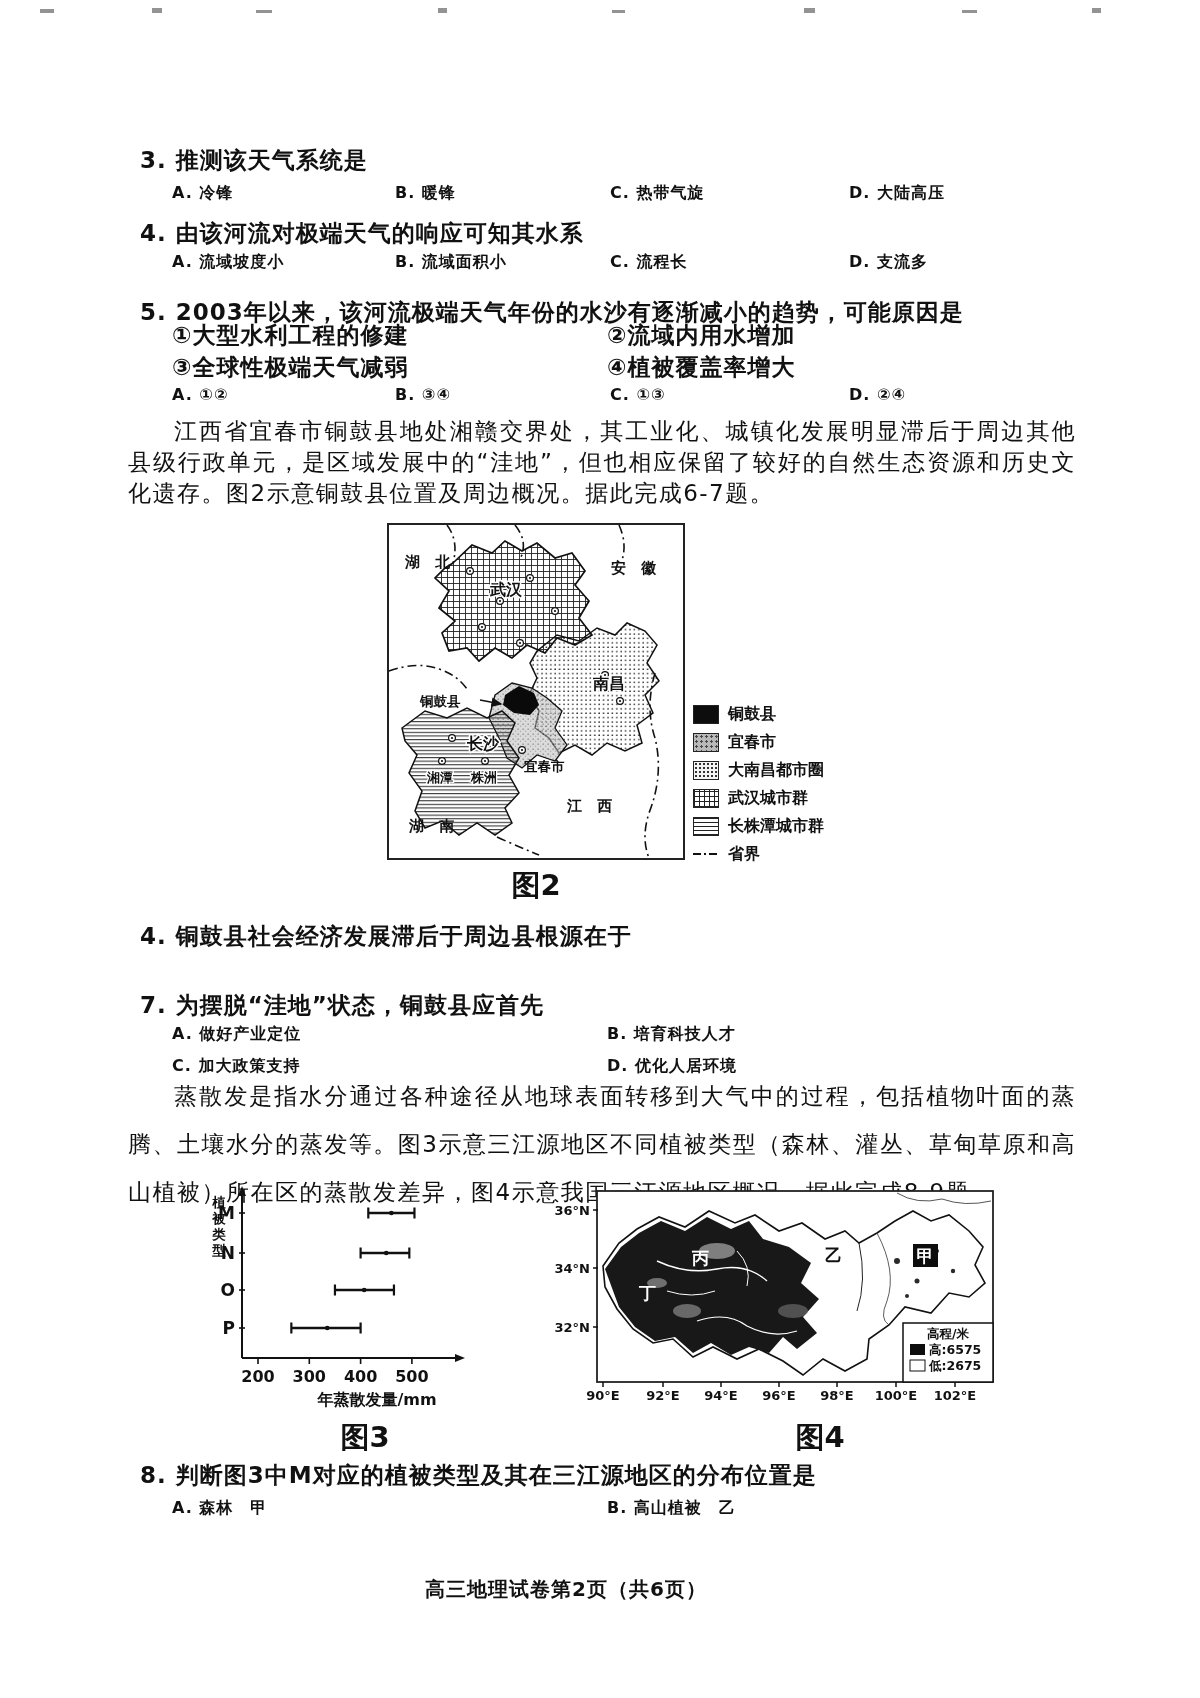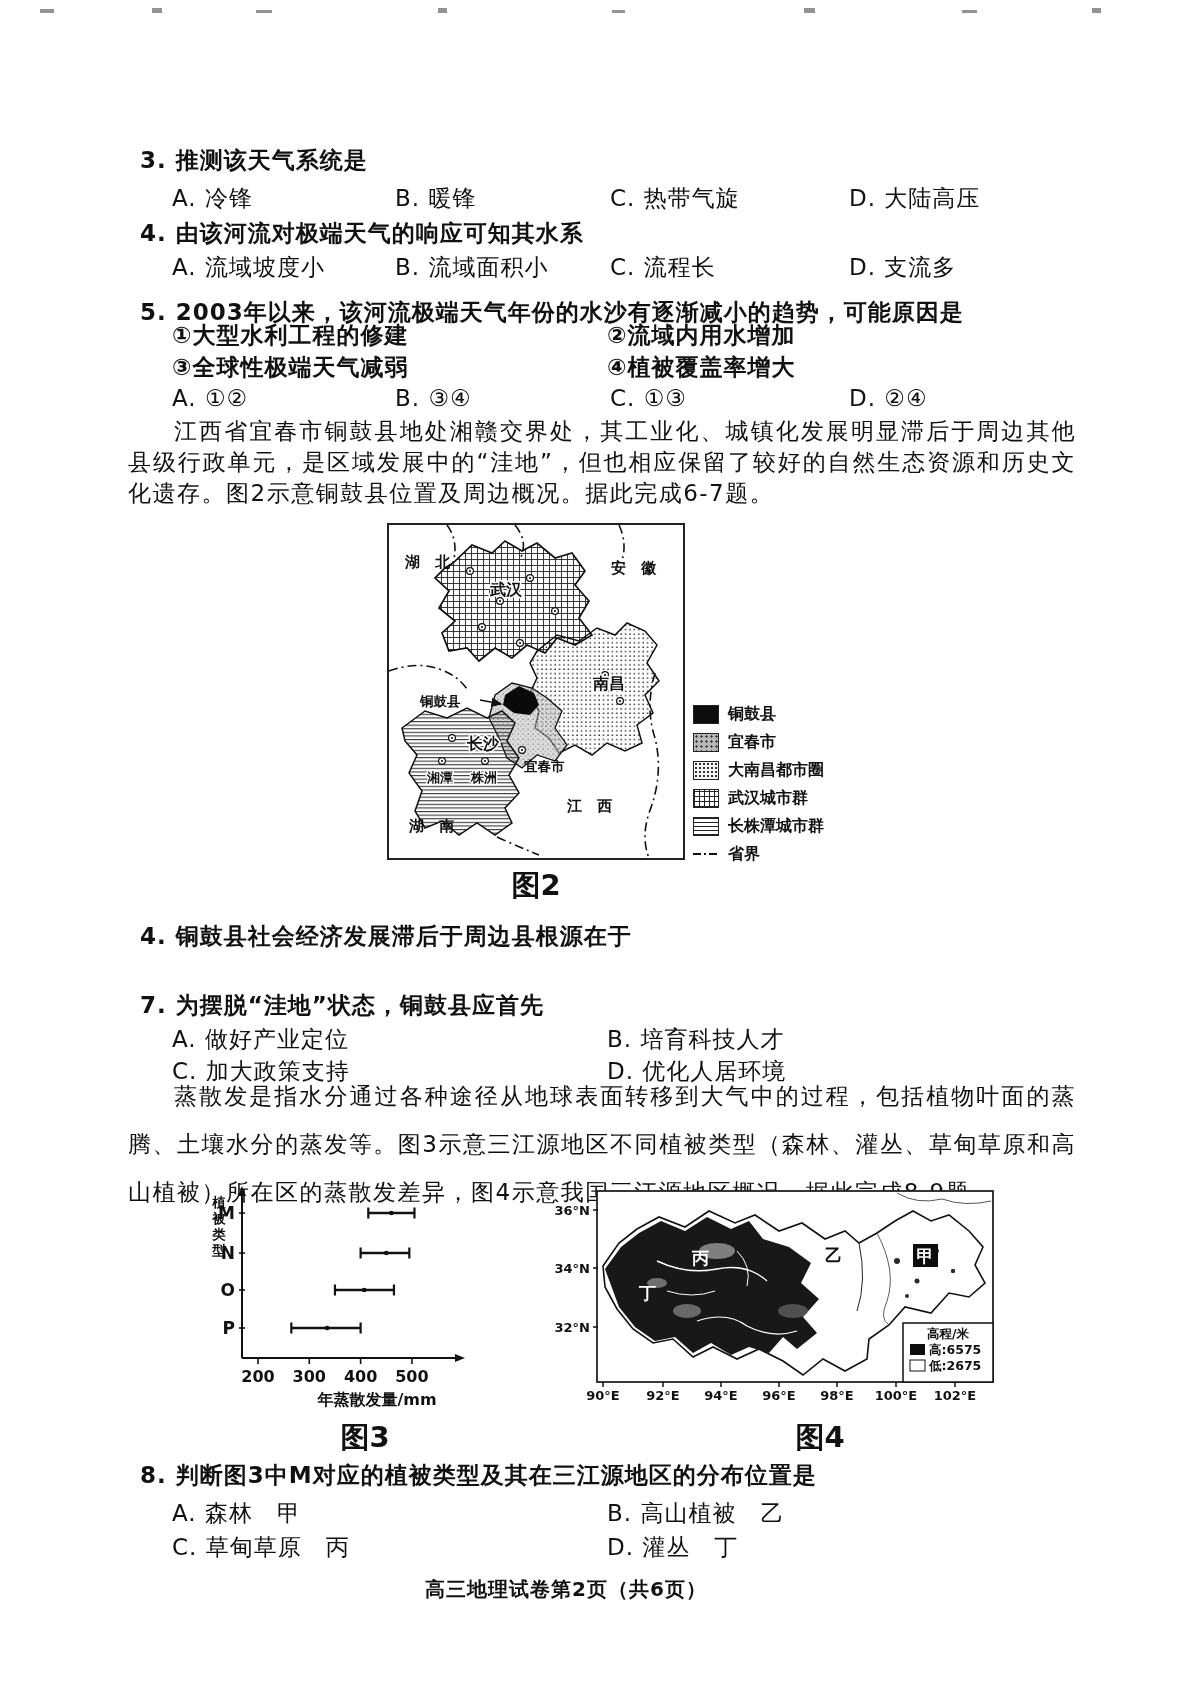--- a/index.html
+++ b/index.html
@@ -1,20 +1,20 @@
 <!DOCTYPE html>
 <html><head>
 <meta charset="utf-8">
 <style>
   html,body{margin:0;padding:0;background:#e8e8e8;}
   .page{position:relative;width:1200px;height:1698px;background:#ffffff;margin:0 auto;
         font-family:"DejaVu Sans","Liberation Sans",sans-serif;color:#111;overflow:hidden;padding-left:24px;}
   .abs{position:absolute;}
   .stem{position:absolute;left:140px;width:960px;font-size:23px;font-weight:600;letter-spacing:1px;white-space:nowrap;}
-  .optrow{position:absolute;left:172px;width:990px;height:30px;font-size:23px;font-weight:400;letter-spacing:1px;}
+  .optrow{position:absolute;left:172px;width:990px;height:30px;font-size:16px;font-weight:700;letter-spacing:1px;}
   .optrow span{position:absolute;white-space:nowrap;}
   .oA{left:0;} .oB{left:223px;} .oC{left:438px;} .oD{left:650px;margin-left:27px;}
   .two .oB{left:435px;}
   .itemrow{position:absolute;left:172px;width:990px;height:30px;font-size:23px;font-weight:600;letter-spacing:1px;}
   .itemrow span{position:absolute;white-space:nowrap;}
   .i2{left:435px;}
   .passage{position:absolute;left:128px;width:948px;font-size:23px;line-height:31px;
            letter-spacing:1.5px;text-align:justify;text-indent:2em;font-weight:500;}
   .passage2{line-height:48px;}
   .caption{position:absolute;font-size:29px;font-weight:600;text-align:center;}
@@ -345,19 +345,15 @@
       <text class="f4-ax" x="358" y="209" text-anchor="middle">102°E</text>
     </g>
   </svg>
   <div class="caption" style="top:1418px;left:760px;width:120px">图4</div>
 
   <div class="stem" style="top:1460px">8. 判断图3中M对应的植被类型及其在三江源地区的分布位置是</div>
   <div class="optrow two" style="top:1498px">
     <span class="oA">A. 森林　甲</span>
     <span class="oB">B. 高山植被　乙</span>
   </div>
-  <div class="optrow two" style="top:1532px">
-    <span class="oA">C. 草甸草原　丙</span>
-    <span class="oB">D. 灌丛　丁</span>
-  </div>
 
   <div class="footer">高三地理试卷第2页（共6页）</div>
 </div>
 
 </body></html>

